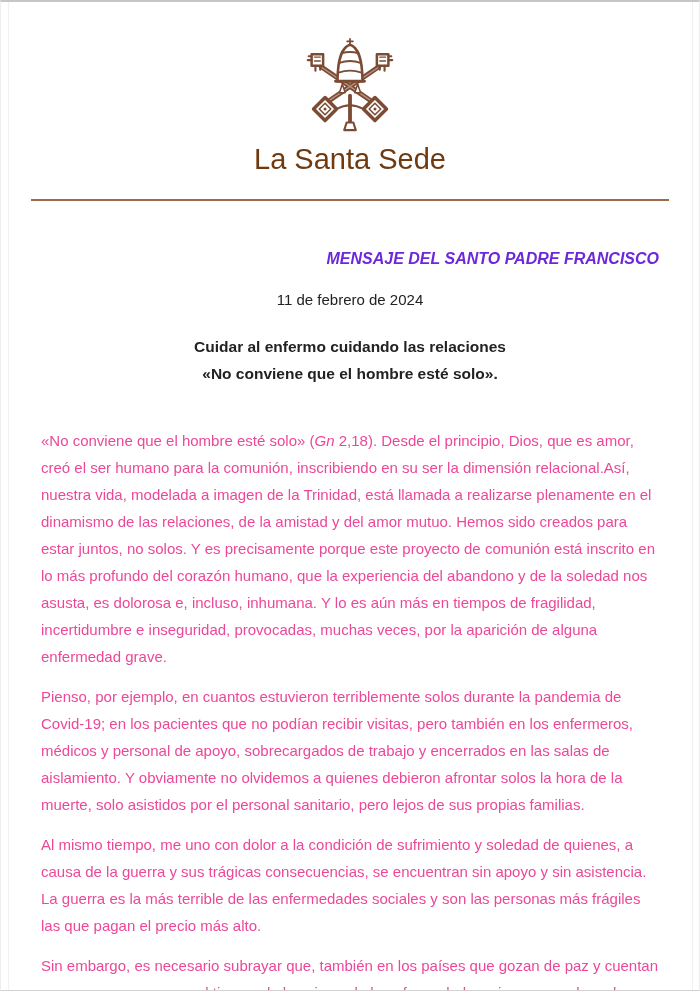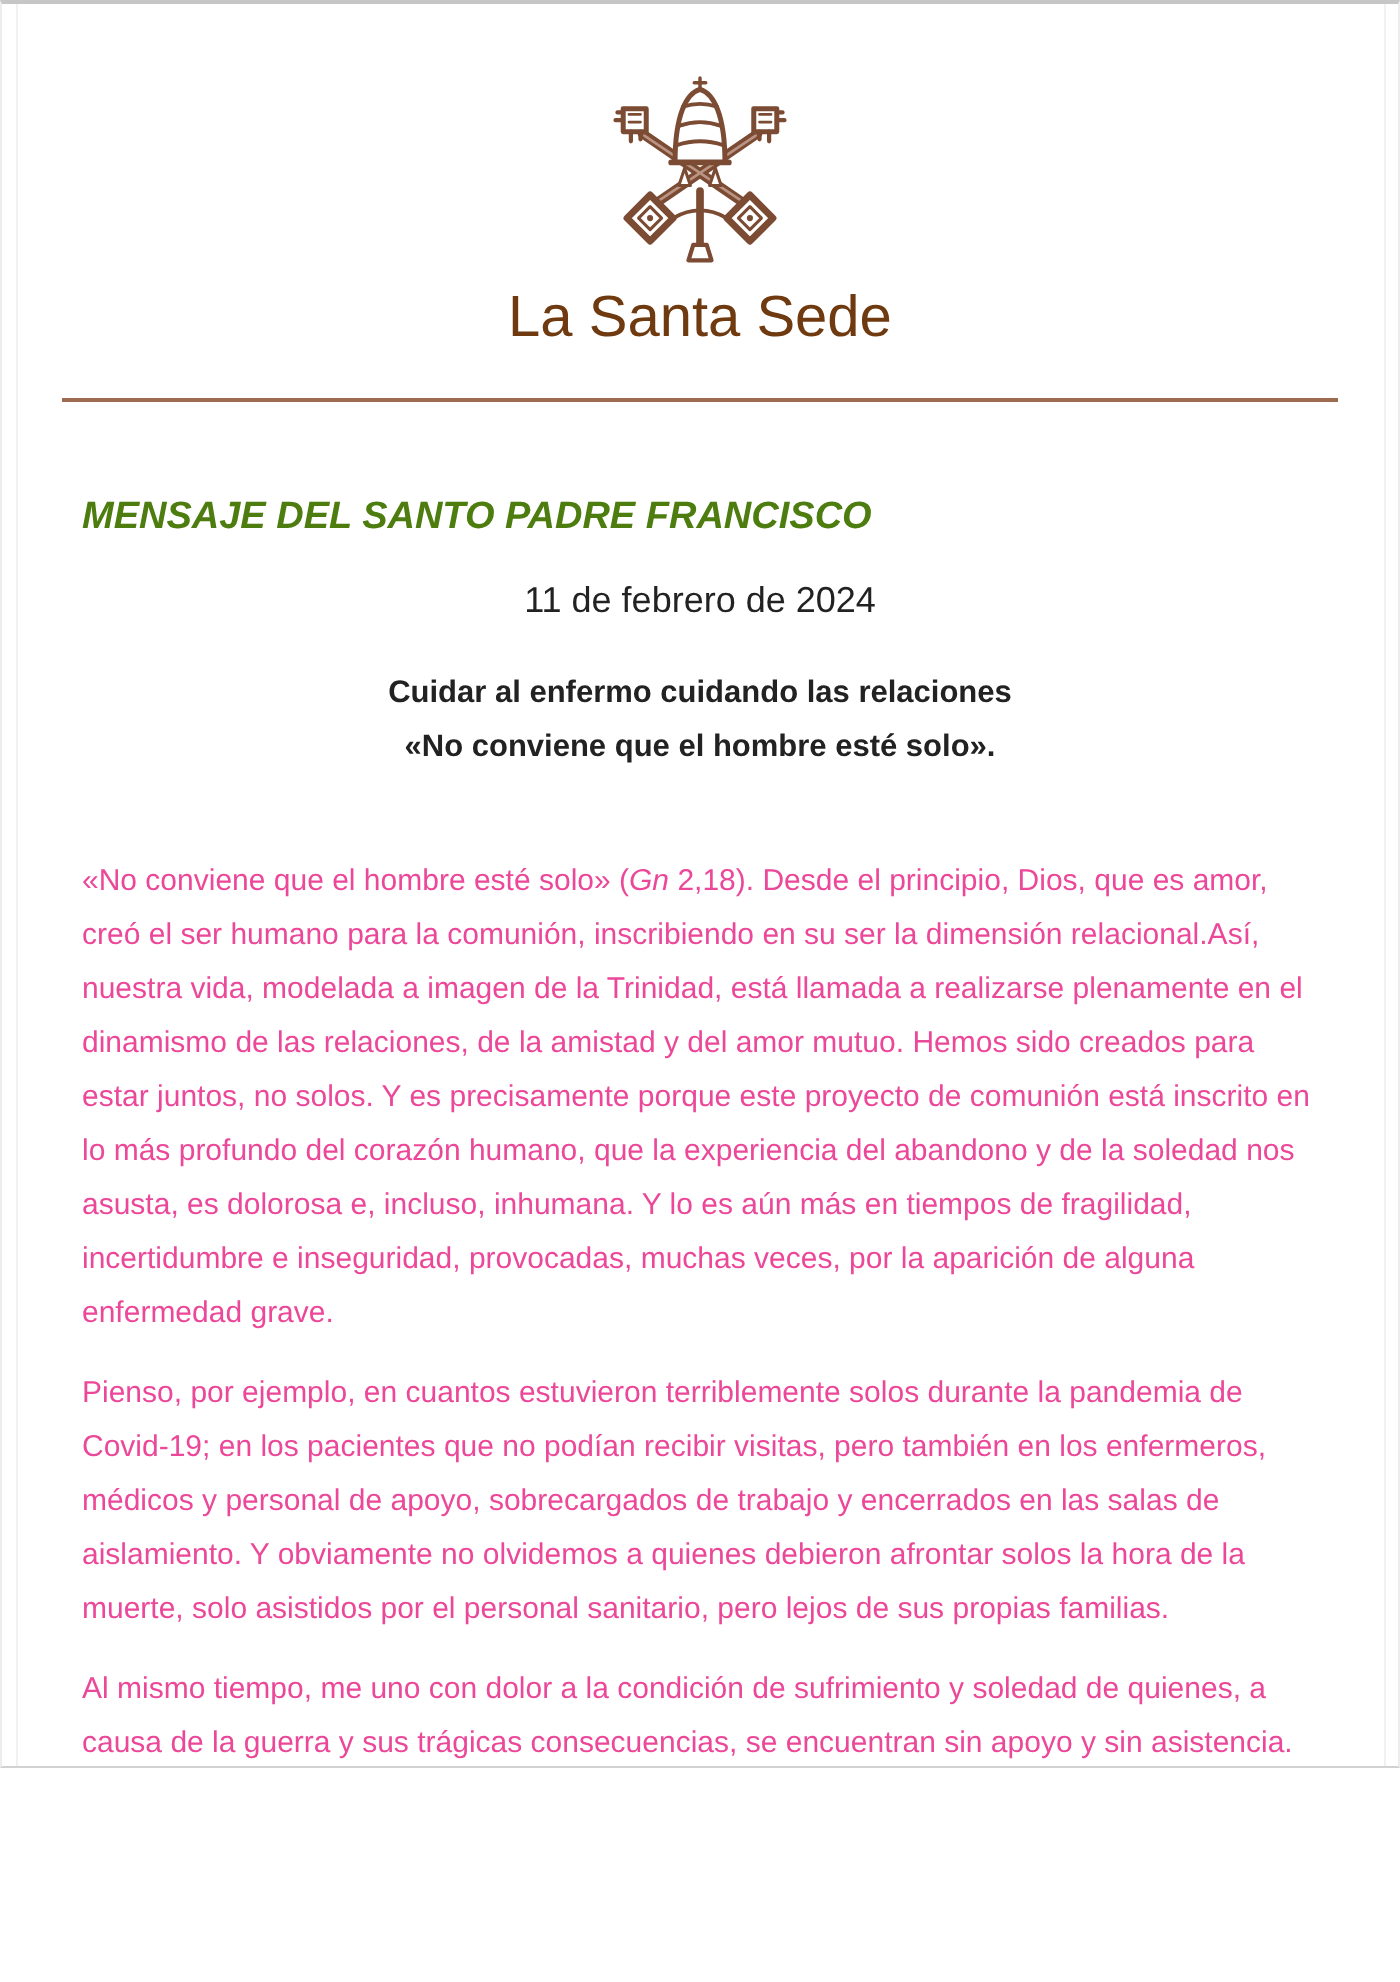--- a/index.html
+++ b/index.html
@@ -4,21 +4,21 @@
 <style>
   html, body { margin: 0; padding: 0; }
   body {
     background: #ffffff;
     font-family: "Liberation Sans", "DejaVu Sans", sans-serif;
     -webkit-font-smoothing: antialiased;
   }
   .page {
     position: relative;
     width: 700px;
-    height: 884px;
+    height: 991px;
     box-sizing: border-box;
     background: #ffffff;
     border-top: 2px solid #c6c6c6;
     border-bottom: 1px solid #d2d2d2;
     border-left: 1px solid #ededed;
     border-right: 1px solid #ededed;
     overflow: hidden;
   }
   
   .page::before, .page::after {
@@ -47,31 +47,31 @@
   .header-rule {
     height: 2px;
     margin: 23px 30px 0 30px;
     background: #9D6C50;
     border: none;
   }
 
   .doc { color: #2e2e2e; }
   .doc-title {
     margin: 44px 40px 0 40px;
-    text-align: left;
-    font-size: 19px;
+    text-align: right;
+    font-size: 16px;
     line-height: 27px;
     font-weight: bold;
     font-style: italic;
-    color: #4d7c0f;
+    color: #6d28d9;
   }
   .doc-date {
     margin: 18px 40px 0 40px;
     text-align: center;
-    font-size: 18px;
+    font-size: 15px;
     line-height: 20px;
     color: #222222;
   }
   .doc-subtitle {
     margin: 23px 40px 0 40px;
     text-align: center;
     font-size: 15.5px;
     line-height: 27px;
     font-weight: bold;
     color: #222222;

